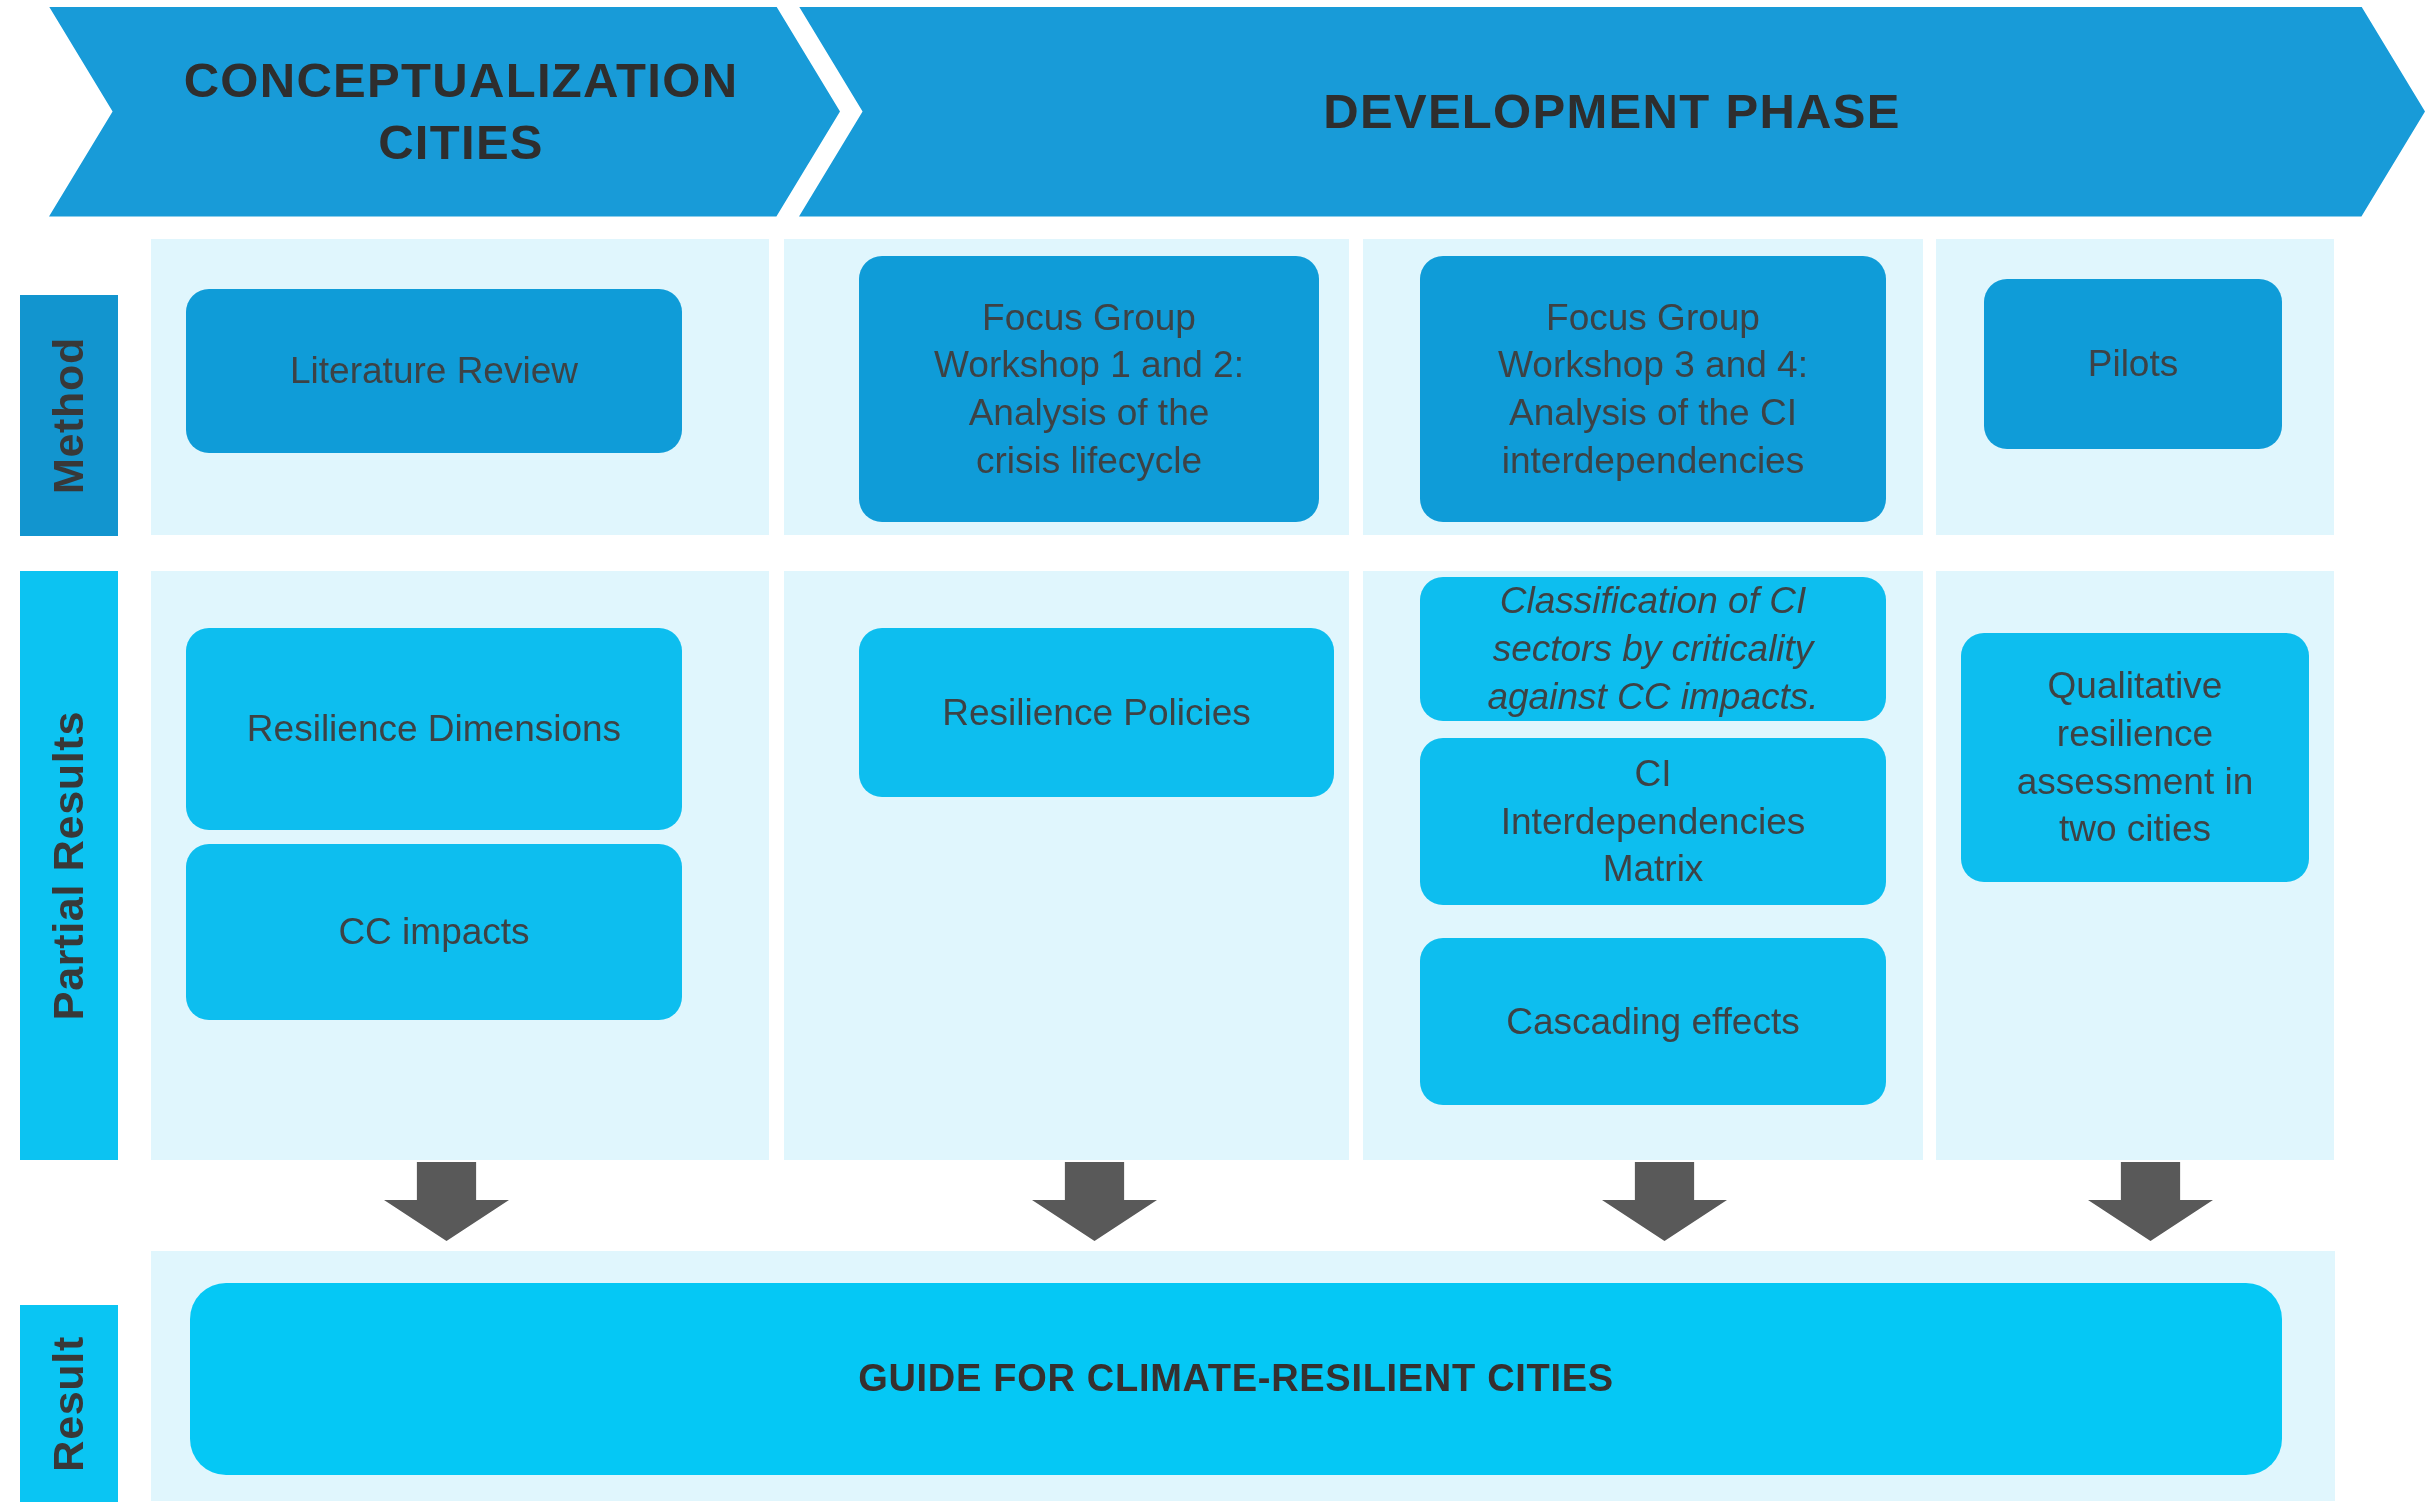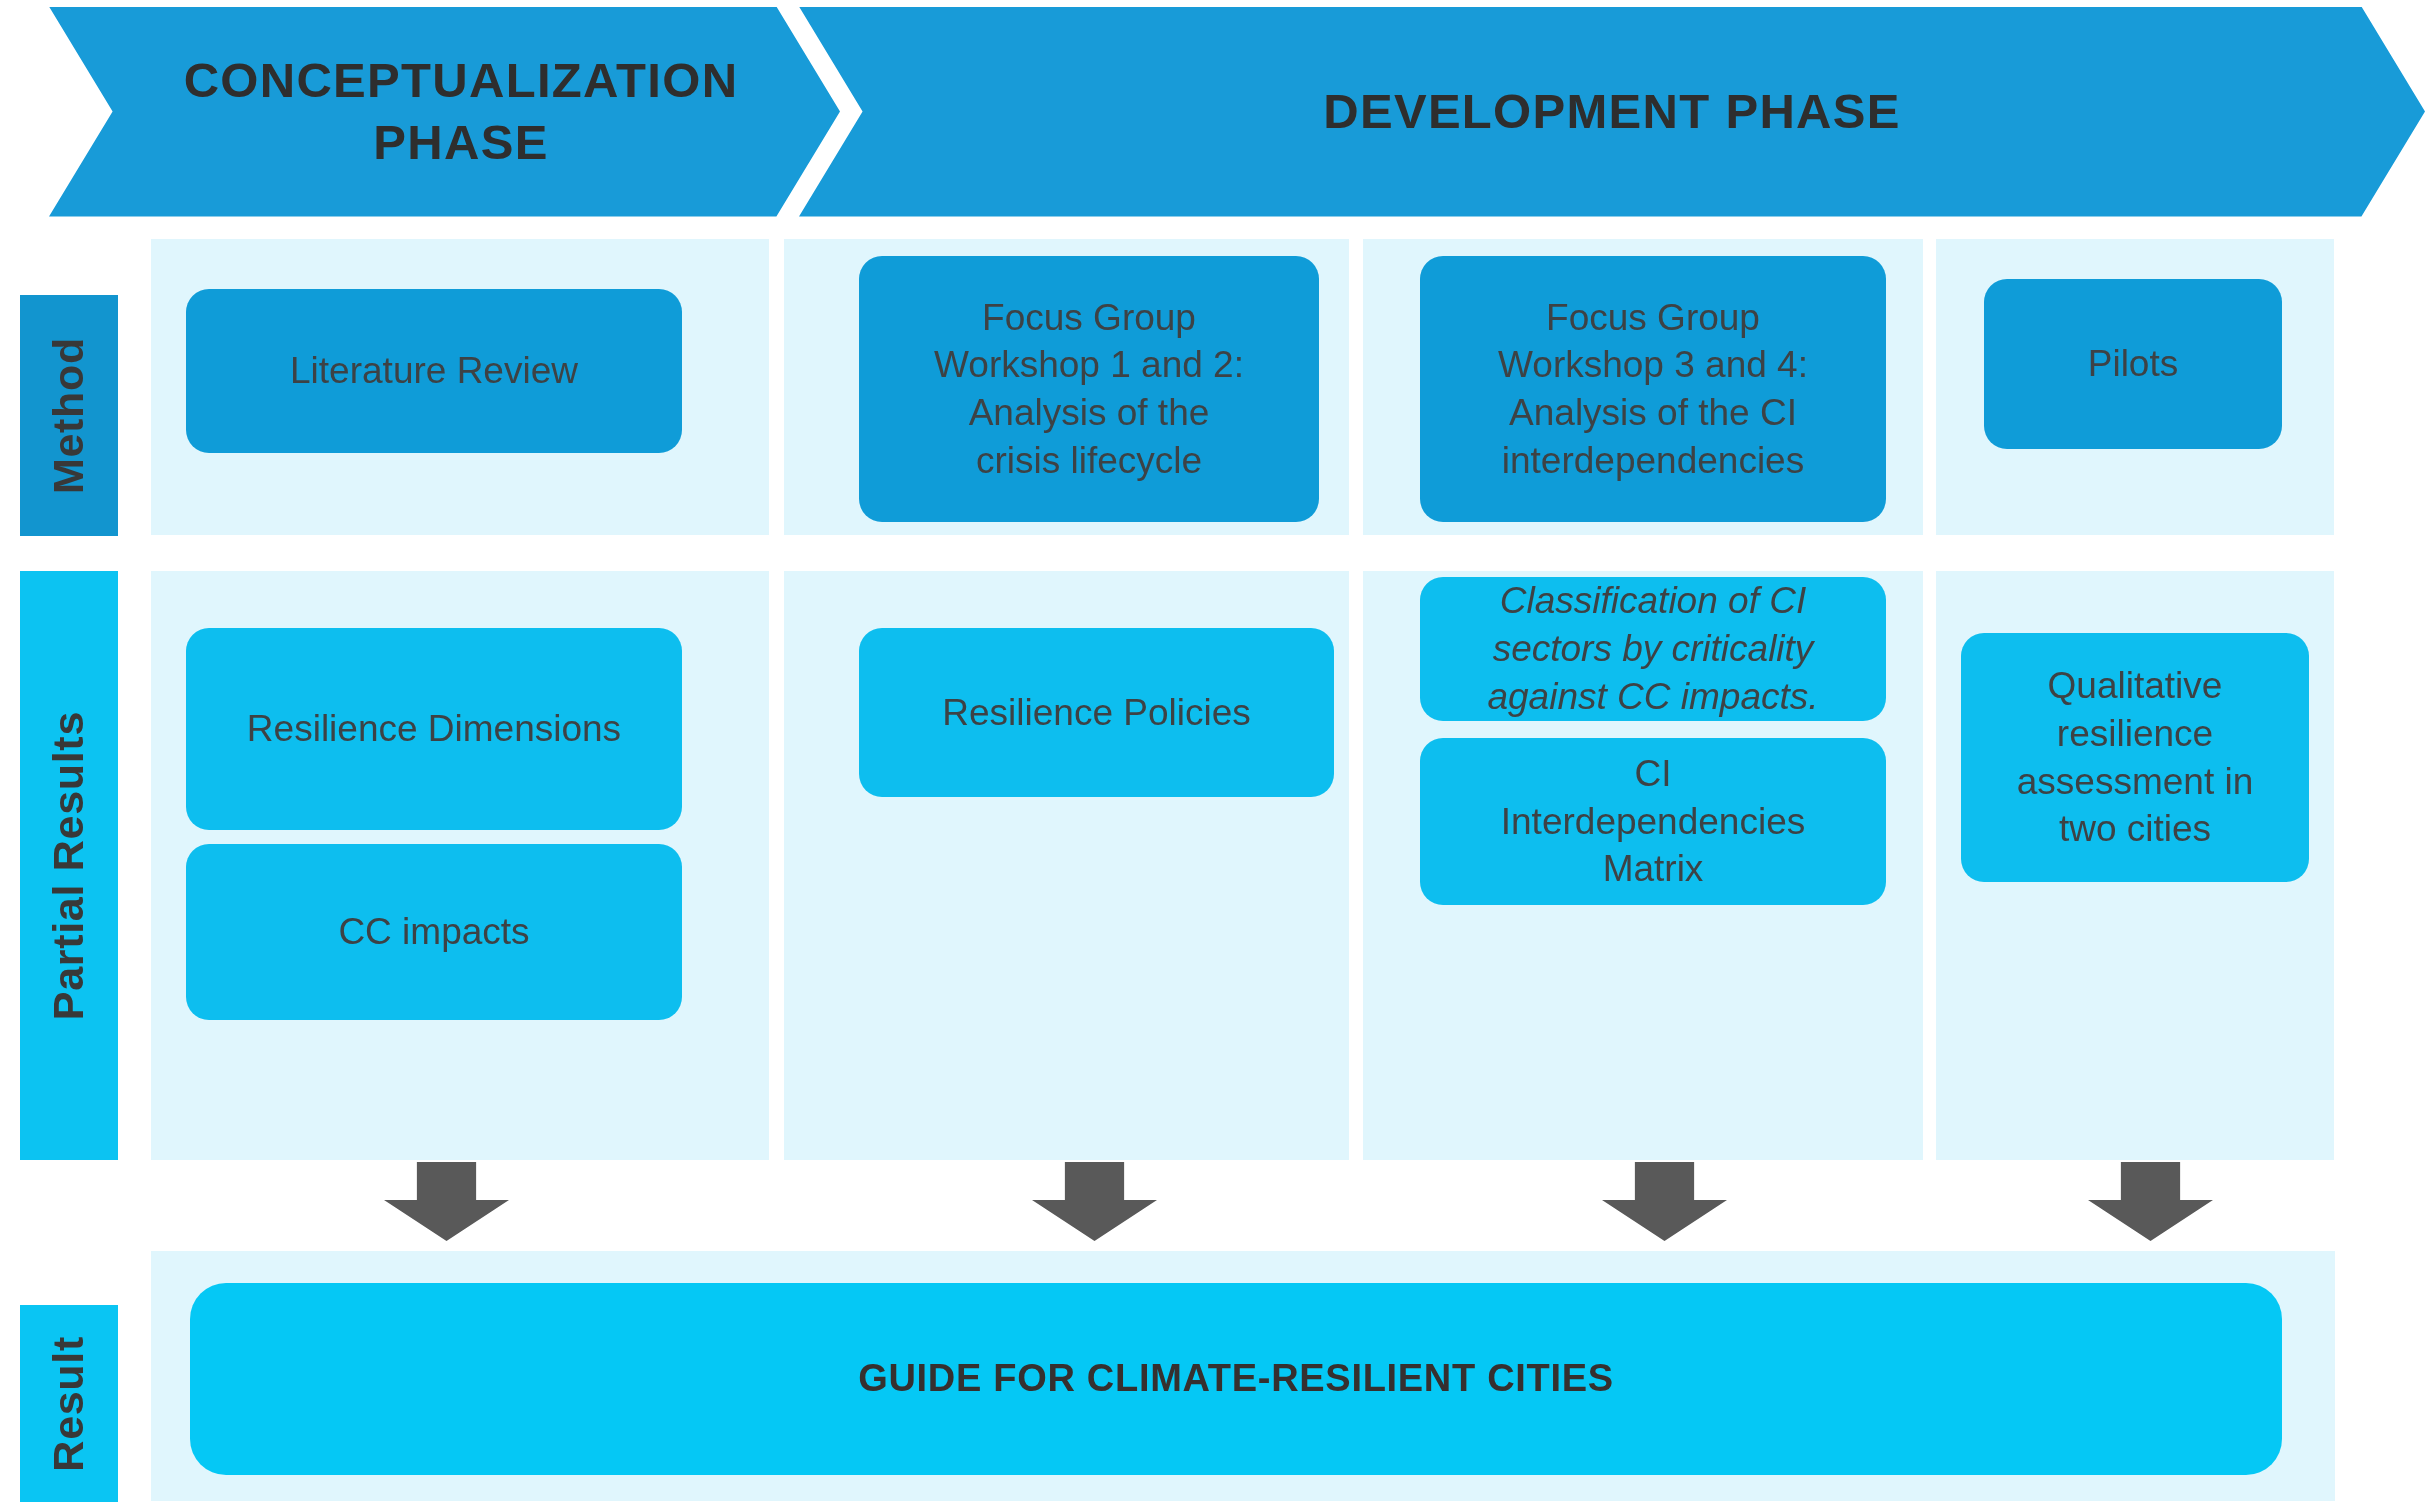--- a/index.html
+++ b/index.html
@@ -73,21 +73,21 @@
   #arrow-3{left:1602px;}
   #arrow-4{left:2088px;}
 </style>
 </head>
 <body>
 
 <div id="canvas">
 
   <div class="banner" id="banner-concept">
     <div class="banner-label">CONCEPTUALIZATION
-PHASE</div>
+CITIES</div>
   </div>
   <div class="banner" id="banner-dev">
     <div class="banner-label">DEVELOPMENT PHASE</div>
   </div>
 
   <div class="row-bar" id="bar-method">
     <div class="row-bar-label">Method</div>
   </div>
   <div class="row-bar" id="bar-partial">
     <div class="row-bar-label">Partial Results</div>
@@ -137,20 +137,23 @@
   <div class="box pbox" id="box-classification">
     <div class="box-label">Classification of CI
 sectors by criticality
 against CC impacts.</div>
   </div>
   <div class="box pbox" id="box-cimatrix">
     <div class="box-label">CI
 Interdependencies
 Matrix</div>
   </div>
+  <div class="box pbox" id="box-cascading">
+    <div class="box-label">Cascading effects</div>
+  </div>
   <div class="box pbox" id="box-qualitative">
     <div class="box-label">Qualitative
 resilience
 assessment in
 two cities</div>
   </div>
 
   <div class="down-arrow" id="arrow-1"></div>
   <div class="down-arrow" id="arrow-2"></div>
   <div class="down-arrow" id="arrow-3"></div>

